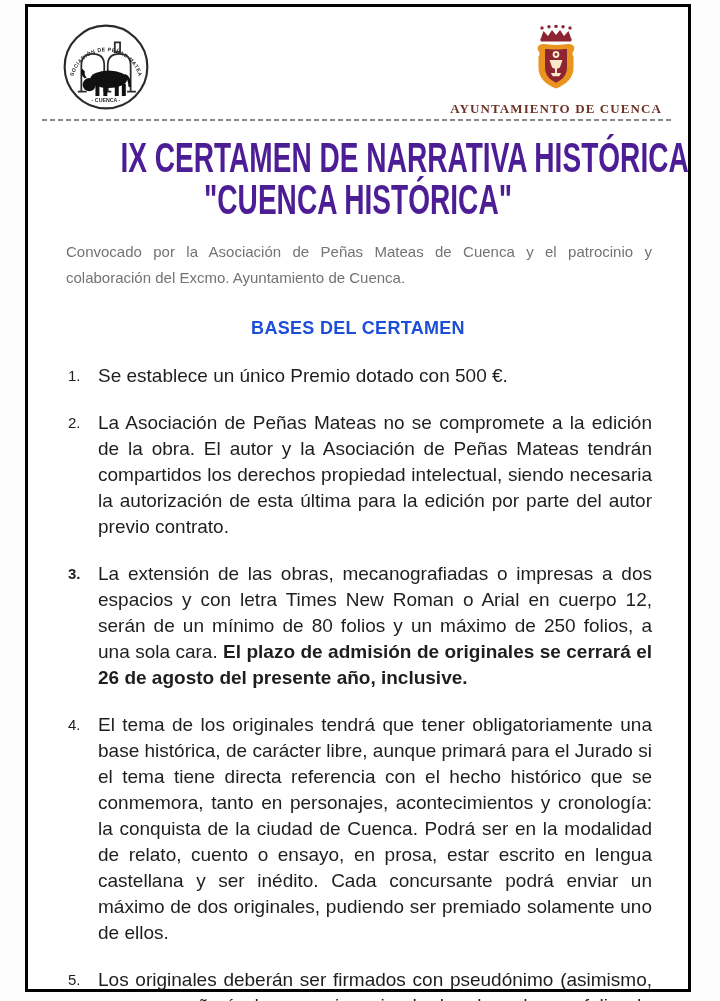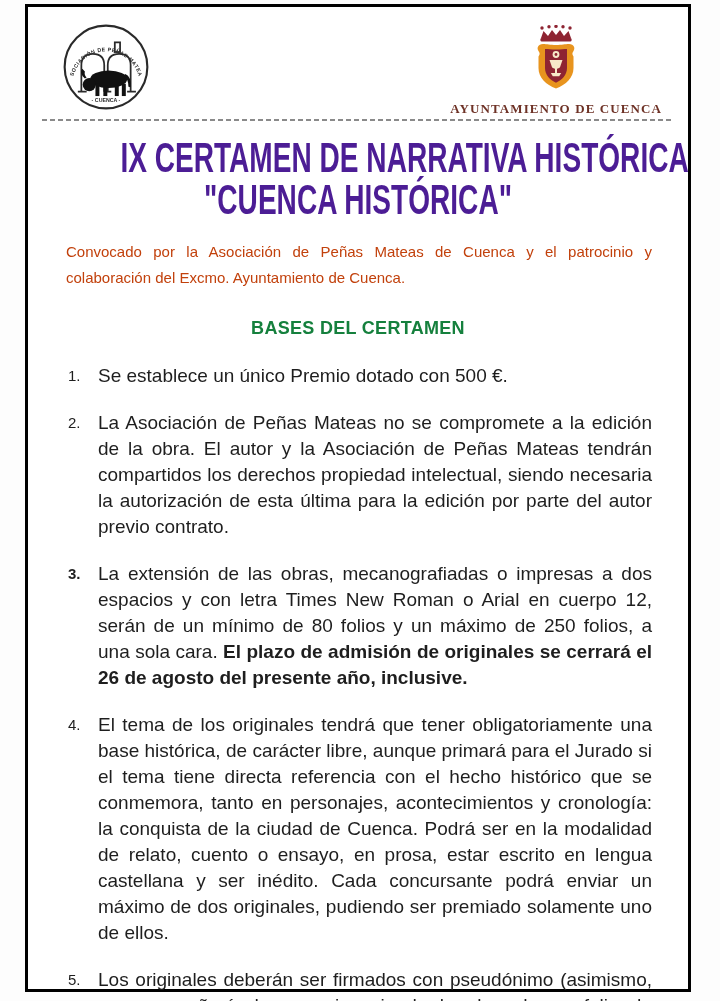--- a/index.html
+++ b/index.html
@@ -59,29 +59,29 @@
     transform: scaleX(0.72) scaleY(1.08);
     transform-origin: center;
     white-space: nowrap;
   }
   
   .intro {
     margin: 18px 36px 0 38px;
     font-size: 15px;
     line-height: 26px;
     text-align: justify;
-    color: #c2410c;
+    color: #737373;
   }
   .section-heading {
     margin-top: 27px;
     text-align: center;
     font-size: 18px;
     font-weight: bold;
     letter-spacing: 0.3px;
-    color: #15803d;
+    color: #1d4ed8;
   }
   .items {
     margin: 24px 36px 0 40px;
   }
   .item {
     display: flex;
     margin-bottom: 21px;
     color: #1e1e1e;
   }
   .item-number {

